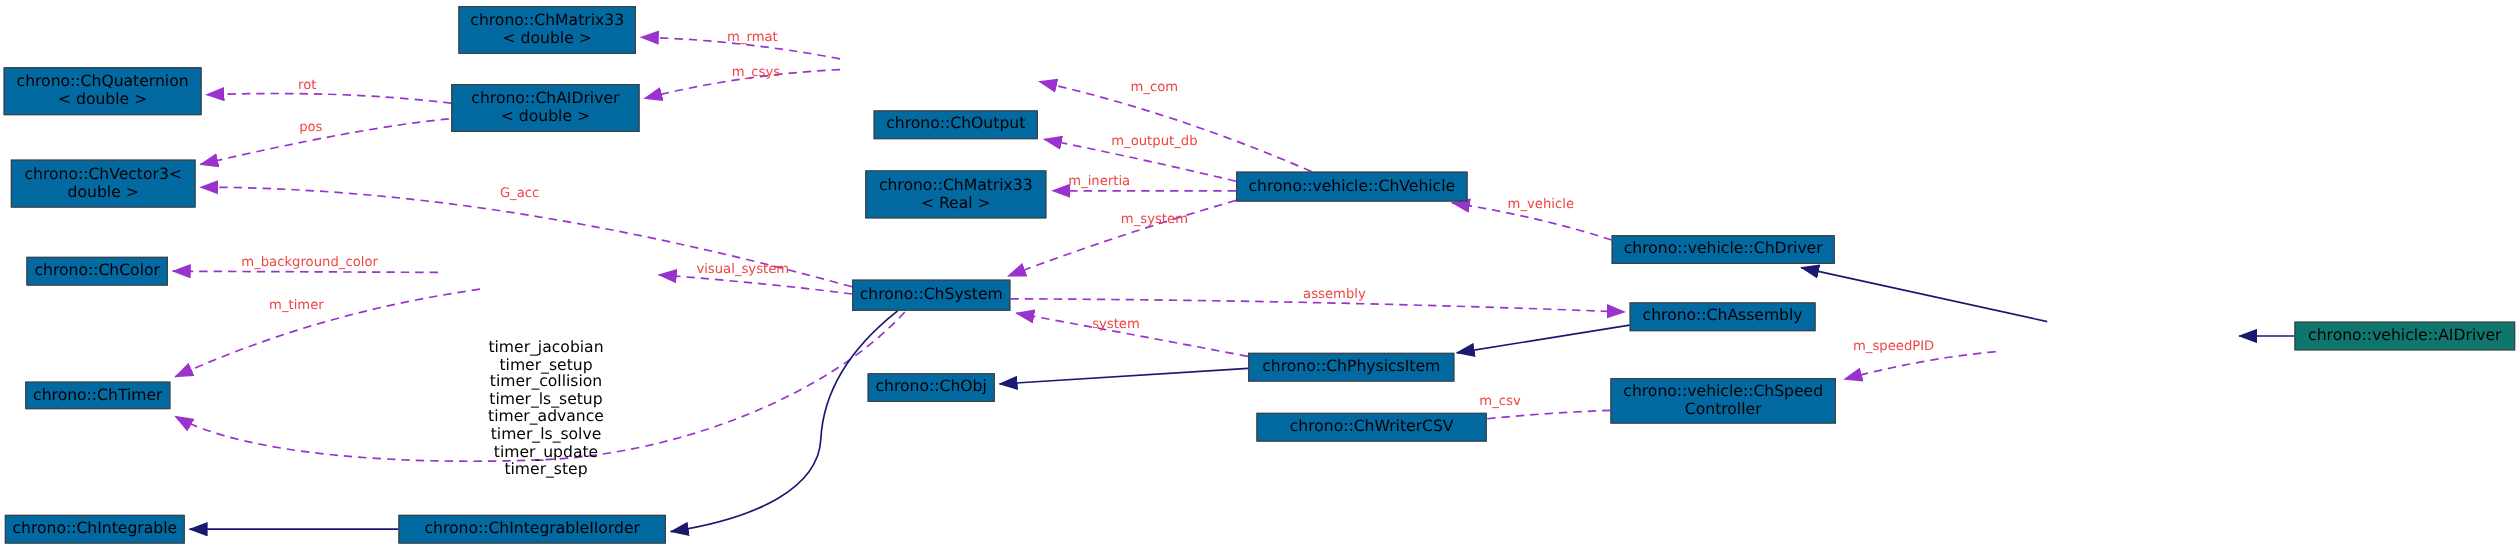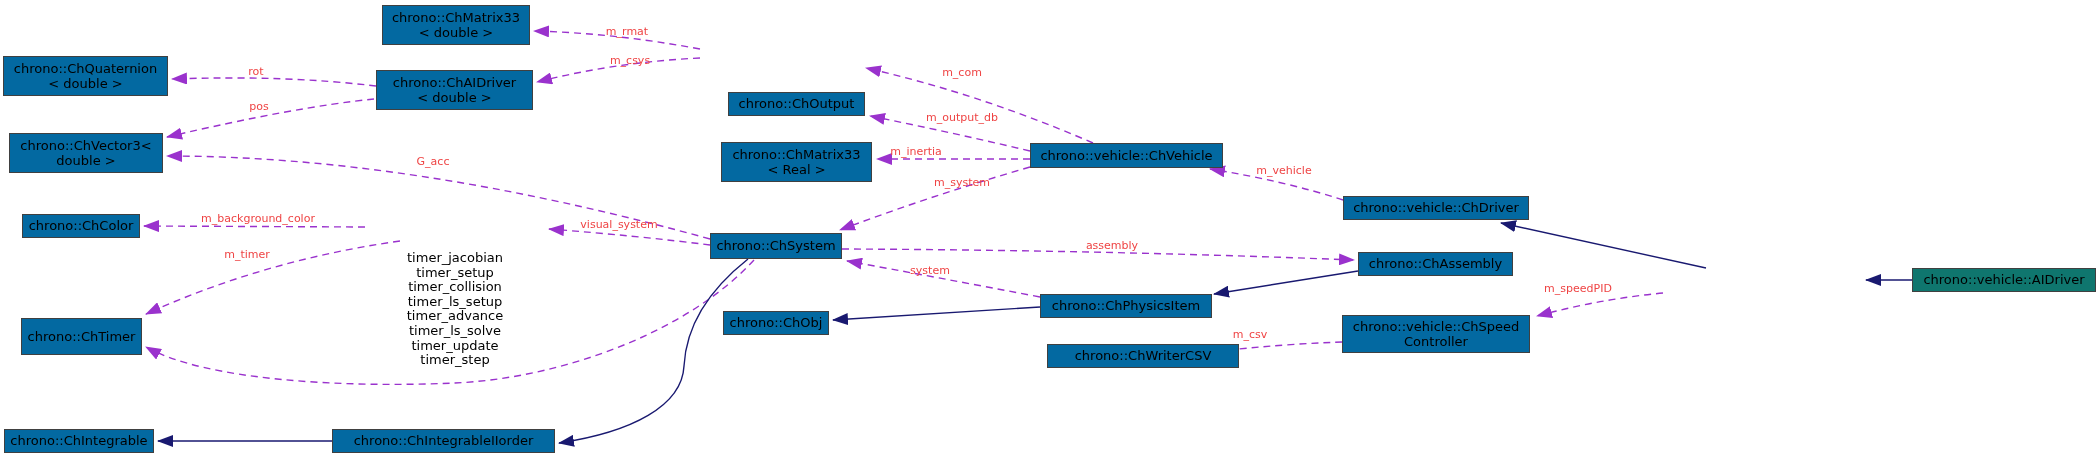--- a/index.html
+++ b/index.html
@@ -50,20 +50,21 @@
     white-space: nowrap;
   }
   .elabel-block {
     position: absolute;
     transform: translateX(-50%);
     font-size: 13px;
     line-height: 14.6px;
     color: #000000;
     text-align: center;
     white-space: nowrap;
+    margin-top: 32px;
   }
 </style>
 </head>
 <body>
 
 <div class="canvas">
 
   <svg class="edges-svg" viewBox="0 0 2099 462" xmlns="http://www.w3.org/2000/svg">
     <defs>
       <marker id="arrow-usage" viewBox="0 0 16 12" refX="15" refY="6" markerWidth="16" markerHeight="12" markerUnits="userSpaceOnUse" orient="auto">
@@ -145,21 +146,21 @@
   </div>
 
   <div class="node" style="left:1343px;top:196px;width:186px;height:24px">
     <span>chrono::vehicle::ChDriver</span>
   </div>
 
   <div class="node" style="left:1358px;top:252px;width:155px;height:24px">
     <span>chrono::ChAssembly</span>
   </div>
 
-  <div class="node" style="left:21px;top:318px;width:121px;height:37px">
+  <div class="node" style="left:21px;top:318px;width:121px;height:23px">
     <span>chrono::ChTimer</span>
   </div>
 
   <div class="node" style="left:1040px;top:294px;width:172px;height:24px">
     <span>chrono::ChPhysicsItem</span>
   </div>
 
   <div class="node" style="left:723px;top:311px;width:106px;height:24px">
     <span>chrono::ChObj</span>
   </div>

